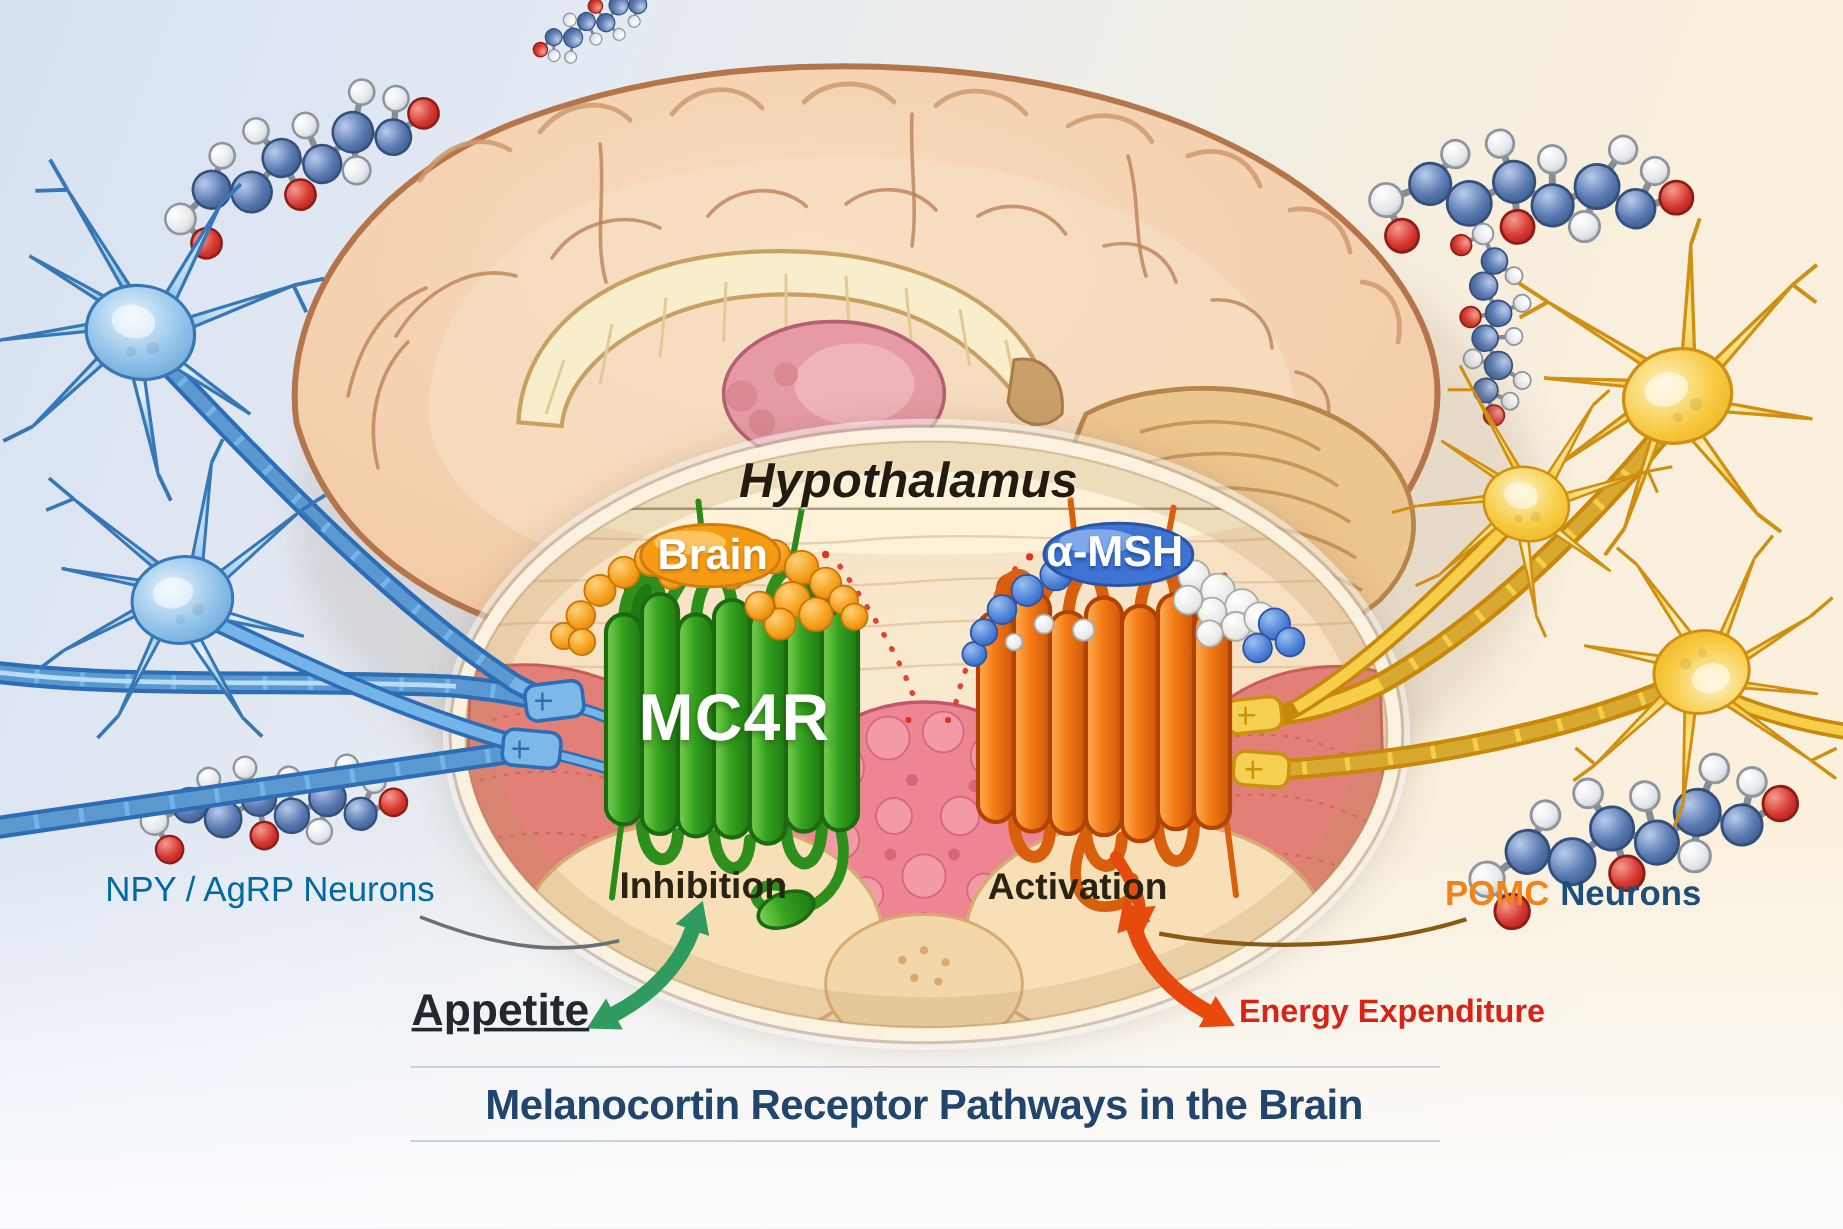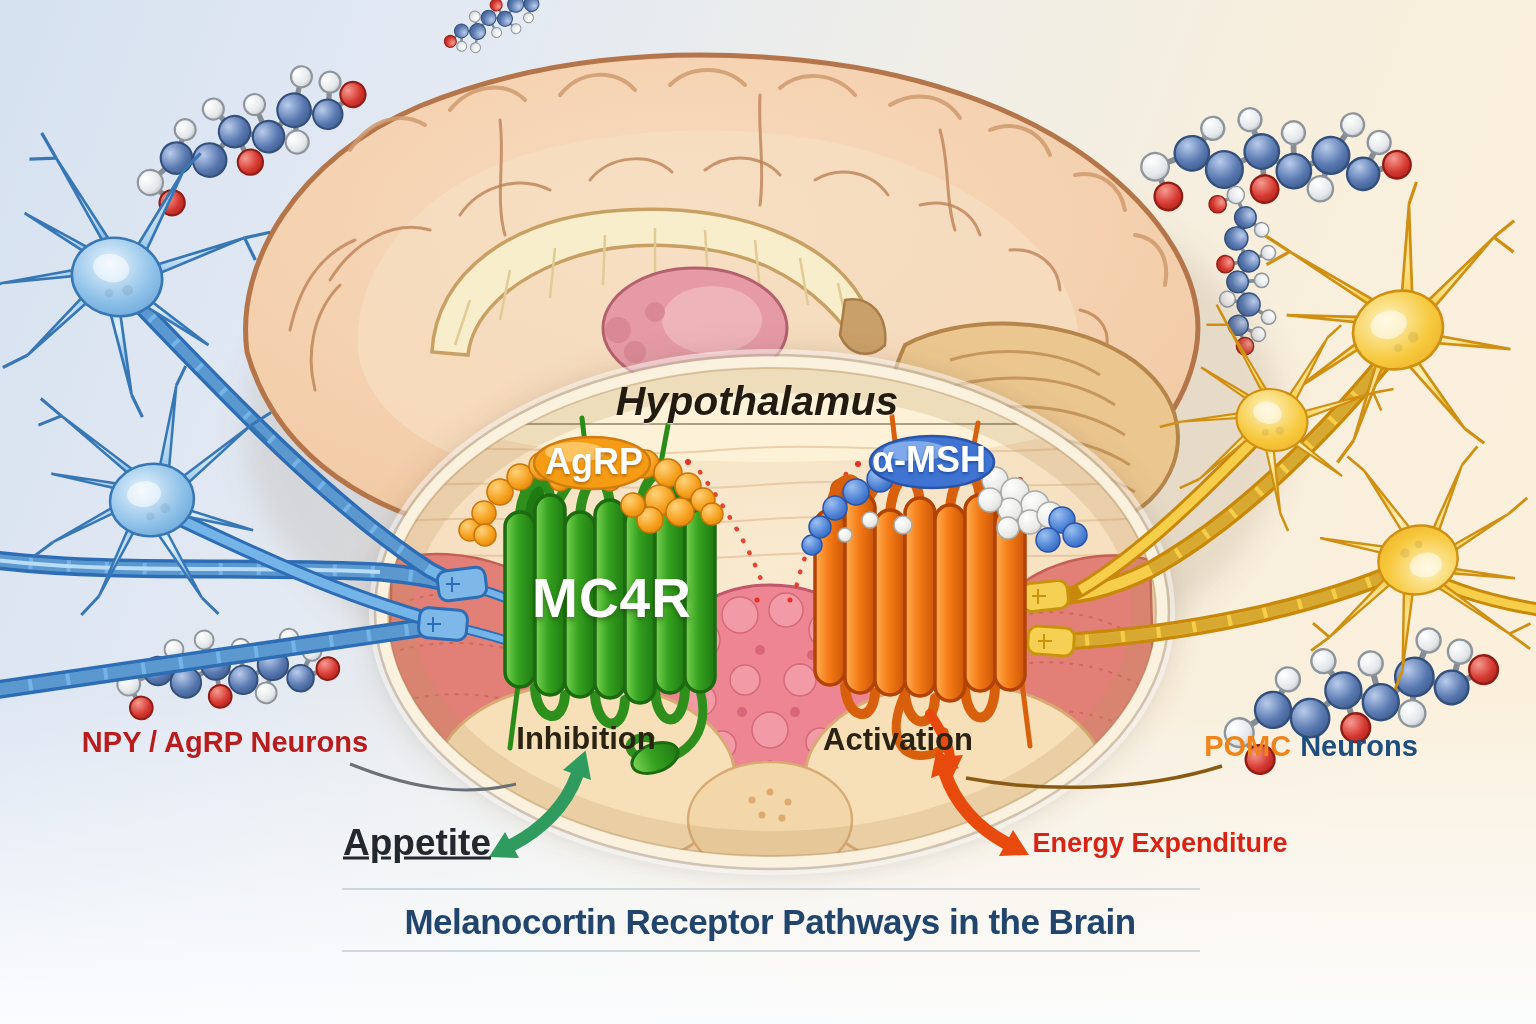--- a/index.html
+++ b/index.html
@@ -13,21 +13,21 @@
     white-space:nowrap;line-height:1;user-select:none;
   }
   .lbl-hypo{font-size:41px;font-weight:700;color:#241b10;text-shadow:0 1px 2px rgba(255,252,240,.8);font-style:italic;}
   .lbl-pill{font-size:36px;font-weight:700;color:#ffffff;}
   .lbl-agrp{text-shadow:0 2px 3px rgba(150,80,0,.65);}
   .lbl-amsh{text-shadow:0 2px 3px rgba(20,60,140,.65);}
   .lbl-receptor{font-size:55px;font-weight:700;color:#ffffff;letter-spacing:1px;}
   .lbl-mc4r{text-shadow:0 3px 5px rgba(25,80,10,.55);}
   .lbl-mc5r{text-shadow:0 3px 5px rgba(130,45,0,.5);}
   .lbl-effect{font-size:31px;font-weight:700;color:#2a2212;}
-  .lbl-npy{font-size:29px;font-weight:700;color:#b91c1c;}
+  .lbl-npy{font-size:29px;font-weight:400;color:#0369a1;}
   .lbl-pomc{font-size:29px;font-weight:700;}
   .lbl-pomc .pomc{color:#f0841a;}
   .lbl-pomc .neur{color:#1d4e7e;margin-left:9px;}
   .lbl-appetite{font-size:37px;font-weight:800;color:#23272e;text-decoration:underline;}
   .lbl-energy{font-size:27px;font-weight:700;color:#d92415;}
   .lbl-title{font-size:35px;font-weight:700;color:#22456e;letter-spacing:-0.5px;text-align:center;}
   
   .atom-b{fill:url(#gAtomB);stroke:#33507c;stroke-width:2;}
   .atom-w{fill:url(#gAtomW);stroke:#8e959c;stroke-width:2;}
   .atom-r{fill:url(#gAtomR);stroke:#8f1d15;stroke-width:2;}
@@ -515,21 +515,21 @@
     <path d="M 1029,855 L 999,856 L 1013,830 Z" fill="#e8490c"></path>
   </g>
 
   <g stroke="#c3ccd6" stroke-width="1.5">
     <line x1="342" y1="889" x2="1200" y2="889"></line>
     <line x1="342" y1="951" x2="1200" y2="951"></line>
   </g>
 </svg>
 
 <div class="lbl lbl-hypo" style="left:757px;top:401px;">Hypothalamus</div>
-<div class="lbl lbl-pill lbl-agrp" style="left:594px;top:462px;">AgRP</div>
+<div class="lbl lbl-pill lbl-agrp" style="left:594px;top:462px;">Brain</div>
 <div class="lbl lbl-pill lbl-amsh" style="left:929px;top:460px;">α-MSH</div>
 <div class="lbl lbl-receptor lbl-mc4r" style="left:612px;top:598px;">MC4R</div>
 <div class="lbl lbl-effect" style="left:586px;top:738px;">Inhibition</div>
 <div class="lbl lbl-effect" style="left:898px;top:739px;">Activation</div>
 <div class="lbl lbl-npy" style="left:225px;top:742px;">NPY / AgRP Neurons</div>
 <div class="lbl lbl-pomc" style="left:1311px;top:746px;">
   <span class="pomc">POMC</span><span class="neur">Neurons</span>
 </div>
 <div class="lbl lbl-appetite" style="left:417px;top:842px;">Appetite</div>
 <div class="lbl lbl-energy" style="left:1160px;top:843px;">Energy Expenditure</div>

